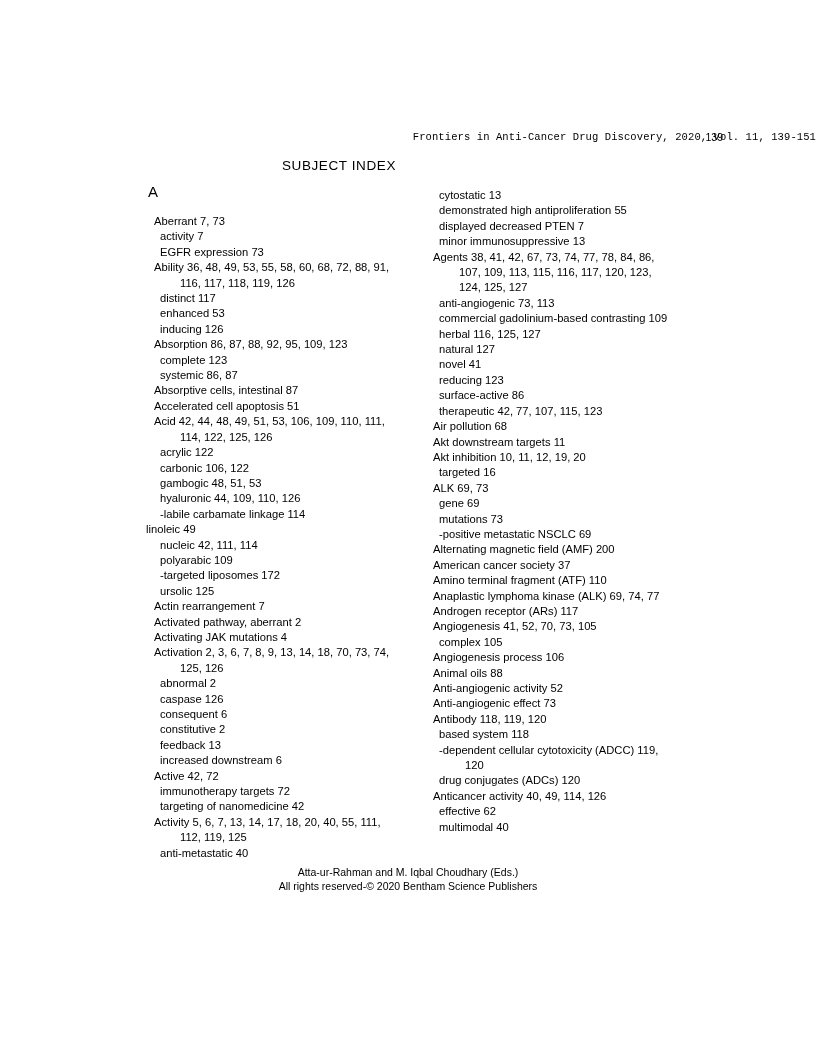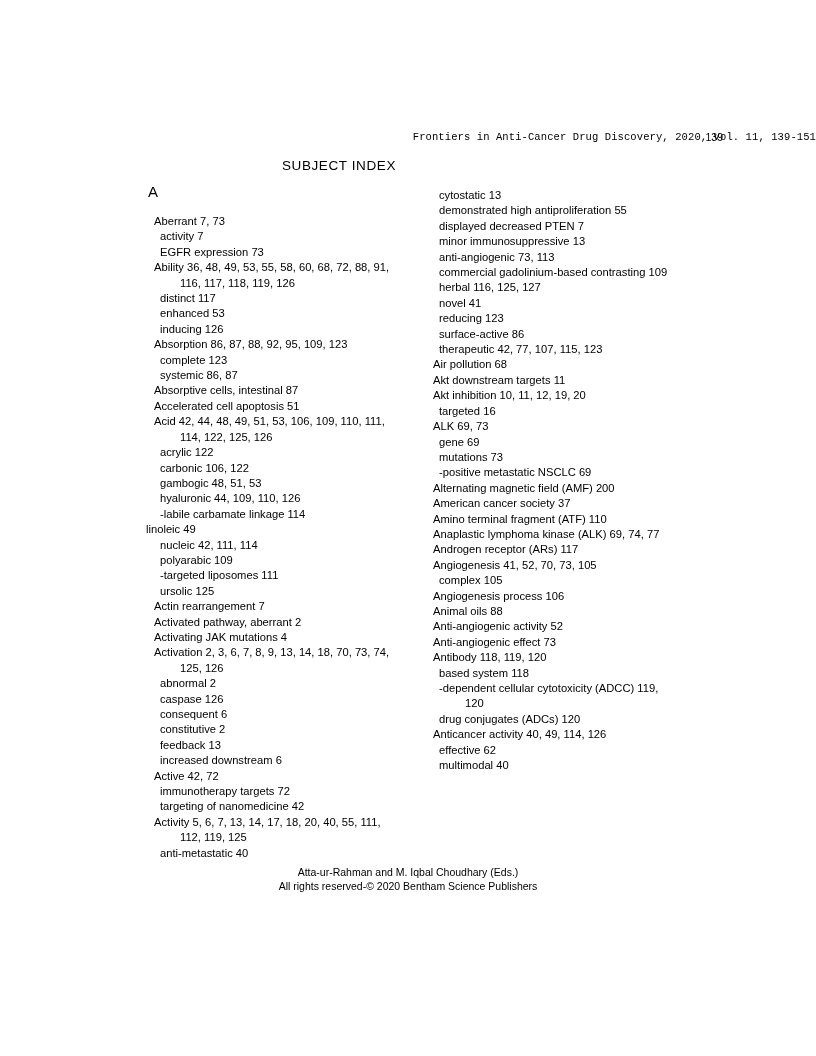--- a/index.html
+++ b/index.html
@@ -116,21 +116,21 @@
         <p class="entry lvl0">Accelerated cell apoptosis 51</p>
         <p class="entry lvl0">Acid 42, 44, 48, 49, 51, 53, 106, 109, 110, 111, 114, 122, 125, 126</p>
         <p class="entry lvl1">acrylic 122</p>
         <p class="entry lvl1">carbonic 106, 122</p>
         <p class="entry lvl1">gambogic 48, 51, 53</p>
         <p class="entry lvl1">hyaluronic 44, 109, 110, 126</p>
         <p class="entry lvl1">-labile carbamate linkage 114</p>
         <p class="entry lvl2">linoleic 49</p>
         <p class="entry lvl1">nucleic 42, 111, 114</p>
         <p class="entry lvl1">polyarabic 109</p>
-        <p class="entry lvl1">-targeted liposomes 111</p>
+        <p class="entry lvl1">-targeted liposomes 172</p>
         <p class="entry lvl1">ursolic 125</p>
         <p class="entry lvl0">Actin rearrangement 7</p>
         <p class="entry lvl0">Activated pathway, aberrant 2</p>
         <p class="entry lvl0">Activating JAK mutations 4</p>
         <p class="entry lvl0">Activation 2, 3, 6, 7, 8, 9, 13, 14, 18, 70, 73, 74, 125, 126</p>
         <p class="entry lvl1">abnormal 2</p>
         <p class="entry lvl1">caspase 126</p>
         <p class="entry lvl1">consequent 6</p>
         <p class="entry lvl1">constitutive 2</p>
         <p class="entry lvl1">feedback 13</p>
@@ -139,23 +139,25 @@
         <p class="entry lvl1">immunotherapy targets 72</p>
         <p class="entry lvl1">targeting of nanomedicine 42</p>
         <p class="entry lvl0">Activity 5, 6, 7, 13, 14, 17, 18, 20, 40, 55, 111, 112, 119, 125</p>
         <p class="entry lvl1">anti-metastatic 40</p>
       </div>
     <div class="col right" id="col-right">
         <p class="entry lvl1">cytostatic 13</p>
         <p class="entry lvl1">demonstrated high antiproliferation 55</p>
         <p class="entry lvl1">displayed decreased PTEN 7</p>
         <p class="entry lvl1">minor immunosuppressive 13</p>
+        <p class="entry lvl0">Agents 38, 41, 42, 67, 73, 74, 77, 78, 84, 86, 107, 109, 113, 115, 116, 117, 120, 123, 124, 125, 127</p>
         <p class="entry lvl1">anti-angiogenic 73, 113</p>
         <p class="entry lvl1">commercial gadolinium-based contrasting 109</p>
         <p class="entry lvl1">herbal 116, 125, 127</p>
+        <p class="entry lvl1">natural 127</p>
         <p class="entry lvl1">novel 41</p>
         <p class="entry lvl1">reducing 123</p>
         <p class="entry lvl1">surface-active 86</p>
         <p class="entry lvl1">therapeutic 42, 77, 107, 115, 123</p>
         <p class="entry lvl0">Air pollution 68</p>
         <p class="entry lvl0">Akt downstream targets 11</p>
         <p class="entry lvl0">Akt inhibition 10, 11, 12, 19, 20</p>
         <p class="entry lvl1">targeted 16</p>
         <p class="entry lvl0">ALK 69, 73</p>
         <p class="entry lvl1">gene 69</p>

